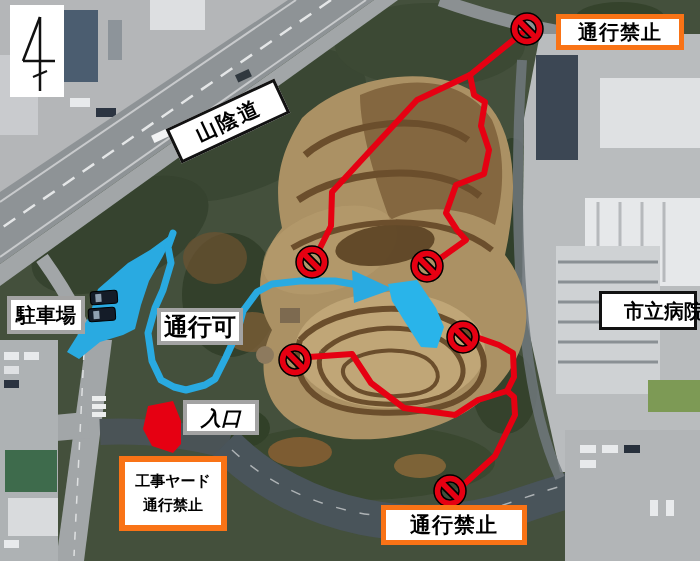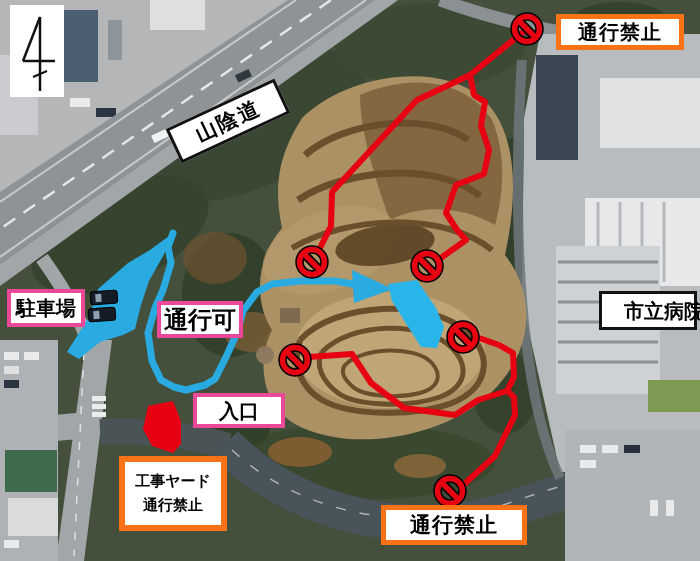--- a/index.html
+++ b/index.html
@@ -8,28 +8,28 @@
     font-family:"DejaVu Sans","Liberation Sans",sans-serif;
     background:#44503c;
   }
   #basemap{position:absolute;left:0;top:0;}
   .label{
     position:absolute;background:#fff;color:#000;font-weight:bold;
     display:flex;align-items:center;justify-content:center;
     box-sizing:border-box;line-height:1;white-space:nowrap;
   }
   .border-red{border:5px solid #f97316;}
-  .border-blue{border:4px solid #ec4899;}
+  .border-blue{border:4px solid #a3a3a3;margin-top:7px;}
   .border-black{border:3px solid #121212;}
   .lbl-noentry-top{left:556px;top:14px;width:128px;height:36px;font-size:20px;letter-spacing:1px;}
   .lbl-expressway{left:168px;top:102px;width:120px;height:38px;font-size:21px;letter-spacing:2px;
     transform:rotate(-25deg);transform-origin:center;}
   .lbl-parking{left:7px;top:289px;width:78px;height:38px;font-size:20px;}
   .lbl-passage{left:157px;top:301px;width:86px;height:37px;font-size:24px;}
-  .lbl-entrance{left:193px;top:393px;width:92px;height:35px;font-size:20px;}
+  .lbl-entrance{left:183px;top:393px;width:76px;height:35px;font-size:20px;font-style:italic;}
   .lbl-construction{left:119px;top:456px;width:108px;height:75px;font-size:15px;
     flex-direction:column;gap:9px;border-width:6px;}
   .lbl-hospital{left:599px;top:291px;width:98px;height:39px;font-size:20px;padding-left:32px;}
   .lbl-noentry-bottom{left:381px;top:505px;width:146px;height:40px;font-size:21px;letter-spacing:1px;}
   .north-box{
     position:absolute;left:10px;top:5px;width:54px;height:92px;background:#fff;
     display:flex;align-items:center;justify-content:center;
   }
 </style>
 </head>

